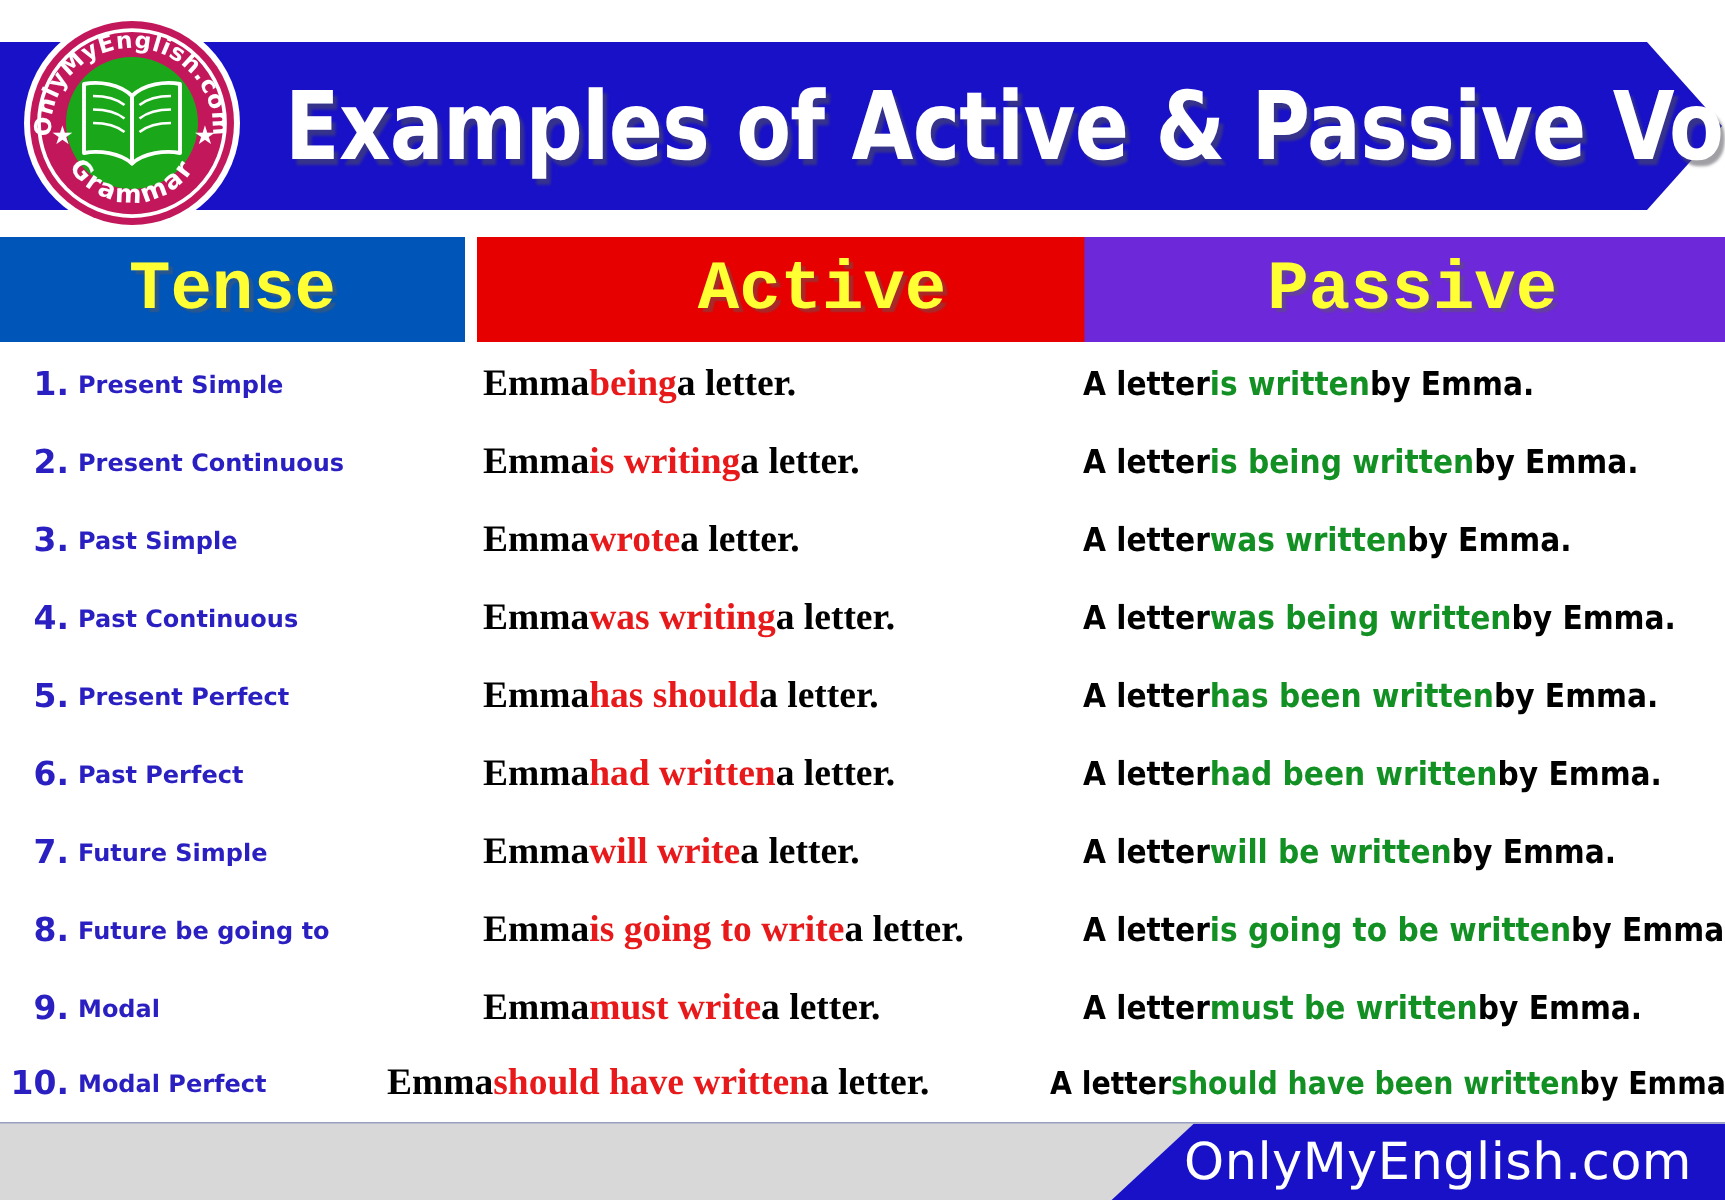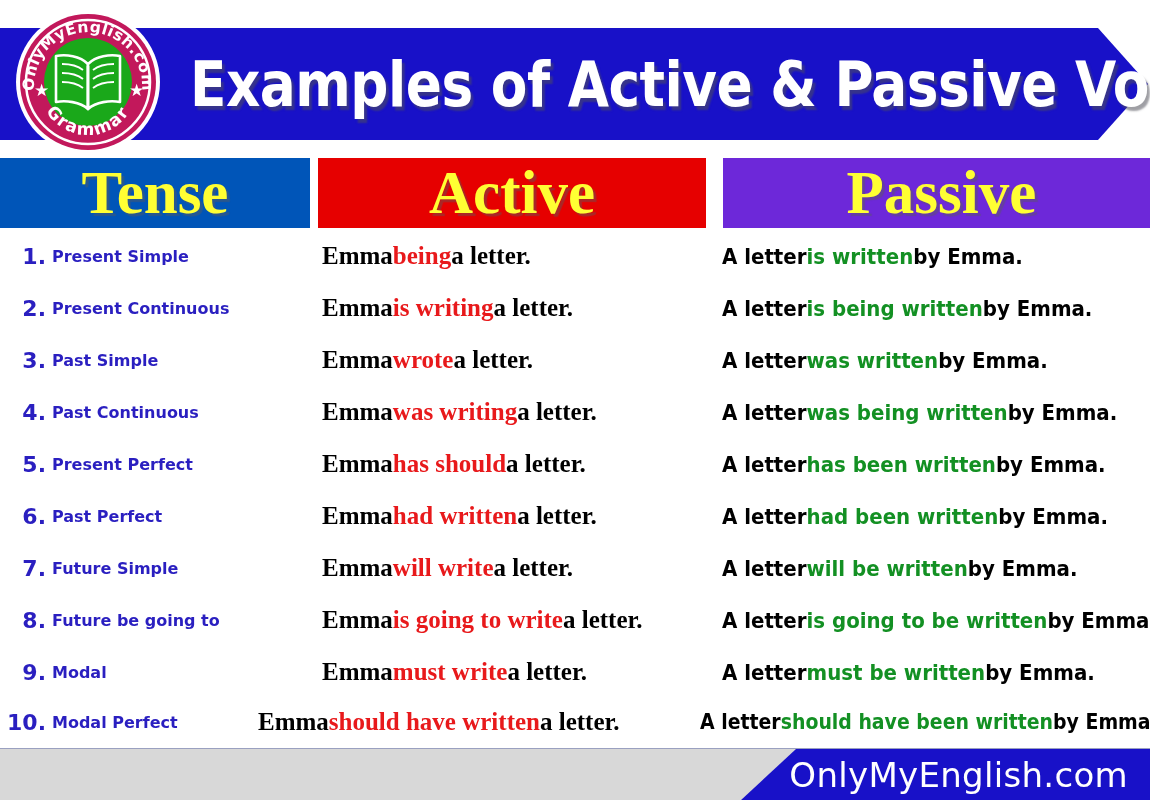--- a/index.html
+++ b/index.html
@@ -43,28 +43,28 @@
     z-index:5;
   }
 
   
   .colheads{
     position:absolute; left:0; top:158px; width:1150px; height:70px;
   }
   .colhead{
     position:absolute; top:0; height:70px;
     display:flex; align-items:center; justify-content:center;
-    font-family:Liberation Serif, serif;
-    font-weight:bold;
-    font-size:61px;
+    font-family:Liberation Mono, monospace;
+    font-weight:bold;
+    font-size:46px;
     color:#ffff33;
     text-shadow:3px 3px 1px rgba(90,90,90,0.45);
   }
   .ch-tense  { left:0px;   width:310px; background:#0055b8; }
-  .ch-active { left:318px; width:388px; background:#e60000; }
+  .ch-active { left:318px; width:388px; background:#e60000;padding-left:36px; }
   .ch-passive{ left:723px; width:437px; background:#6d28d9; }
 
   
   .rows{
     position:absolute; left:0; top:230px; width:1150px; height:515px;
   }
   .row{
     position:absolute; left:0; width:1150px; height:52px;
   }
   .cell{

